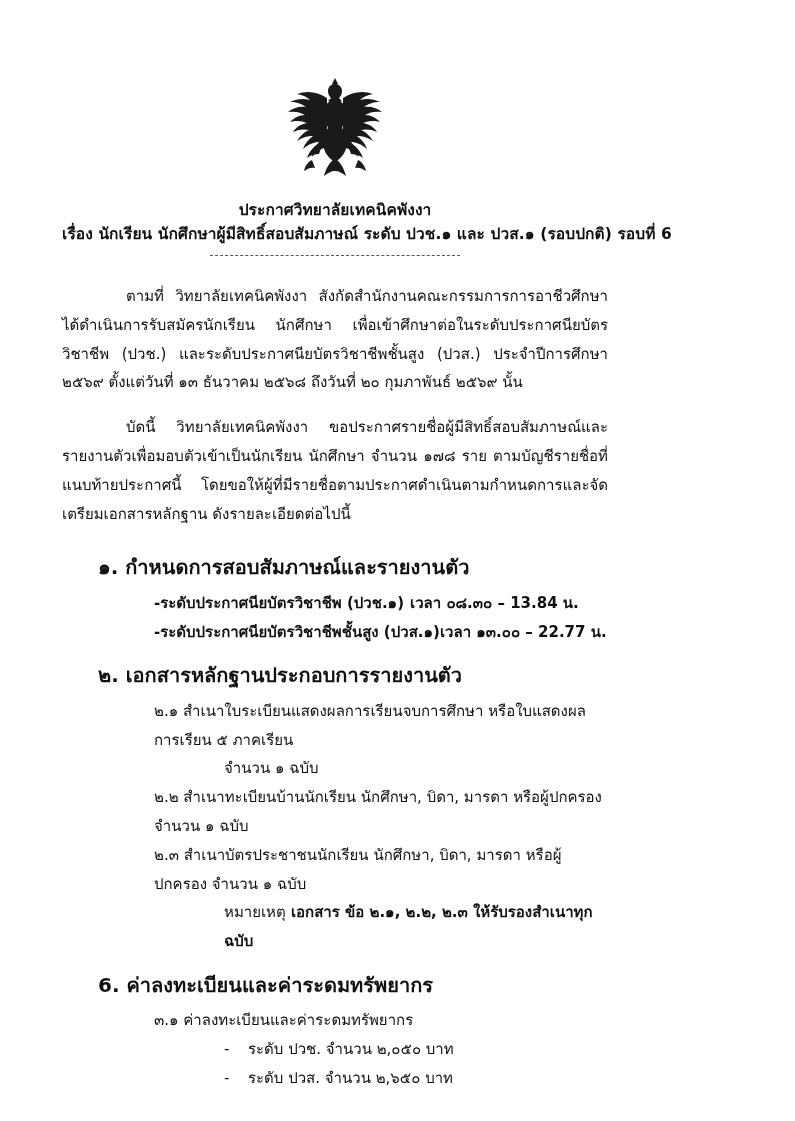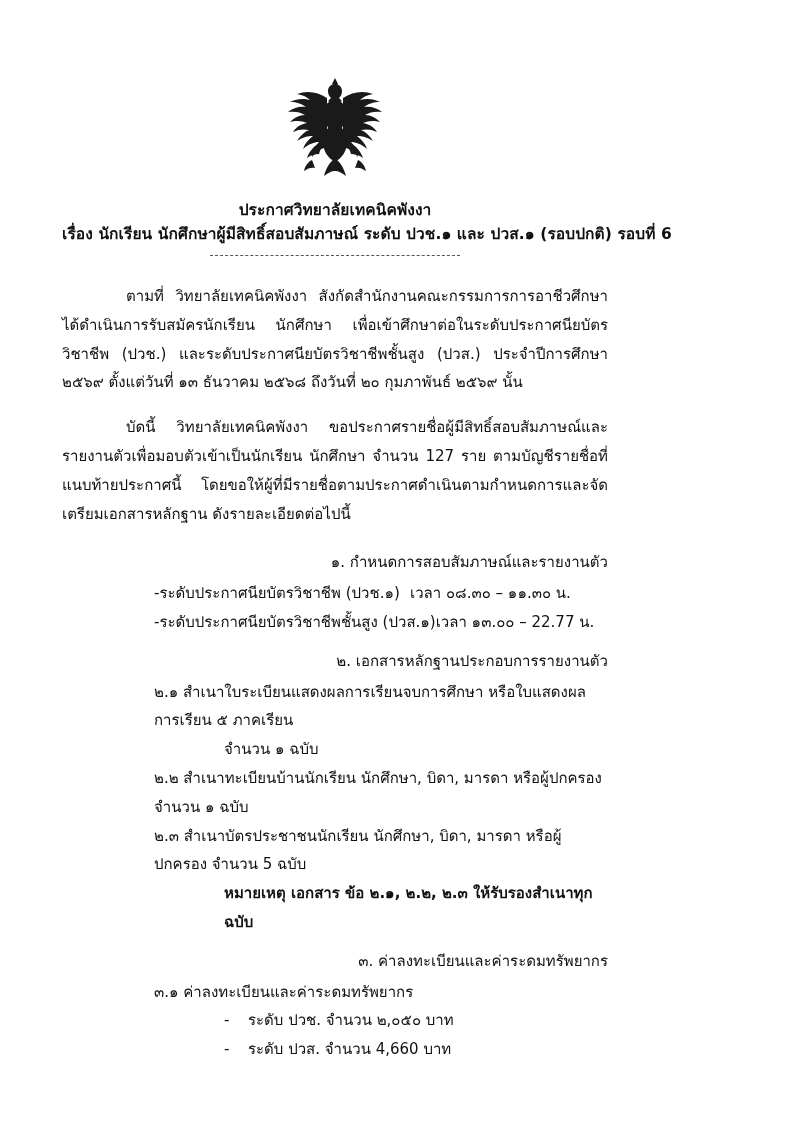--- a/index.html
+++ b/index.html
@@ -70,45 +70,45 @@
     margin-bottom: 16px;
   }
   .para.p2 {
     margin-bottom: 20px;
   }
 
   .section {
     margin-bottom: 4px;
   }
   .section-title {
-    font-weight: normal;
+    font-weight: bold;
     margin-left: 36px;
     margin-top: 10px;
     margin-bottom: 2px;
-    font-size: 15px;
-    text-align: right;
+    font-size: 20px;
   }
   .indent1 {
     margin-left: 70px;
   }
   .indent2 {
     margin-left: 92px;
   }
   .row {
     display: flex;
     align-items: center;
+    font-weight: bold;
   }
   .row .c1 {
     min-width: 256px;
   }
   .row .c2 {
     white-space: nowrap;
   }
   .note {
-    font-weight: bold;
+    font-weight: normal;
     display: inline;
   }
   .note-normal {
     font-weight: bold;
   }
   .bullet-row {
     display: flex;
     align-items: baseline;
   }
   .bullet-row .dash {
@@ -150,58 +150,58 @@
 
   <div class="header">
     <div class="line l1">ประกาศวิทยาลัยเทคนิคพังงา</div>
     <div class="line l2">เรื่อง   นักเรียน นักศึกษาผู้มีสิทธิ์สอบสัมภาษณ์ ระดับ ปวช.๑ และ ปวส.๑ (รอบปกติ) รอบที่ 6</div>
     <div class="rule"></div>
   </div>
 
   <div class="body">
 
     <div class="para p1">ตามที่ วิทยาลัยเทคนิคพังงา สังกัดสำนักงานคณะกรรมการการอาชีวศึกษา ได้ดำเนินการรับสมัครนักเรียน นักศึกษา เพื่อเข้าศึกษาต่อในระดับประกาศนียบัตรวิชาชีพ (ปวช.) และระดับประกาศนียบัตรวิชาชีพชั้นสูง (ปวส.) ประจำปีการศึกษา ๒๕๖๙ ตั้งแต่วันที่ ๑๓ ธันวาคม ๒๕๖๘ ถึงวันที่ ๒๐ กุมภาพันธ์ ๒๕๖๙ นั้น</div>
-    <div class="para p2">บัดนี้ วิทยาลัยเทคนิคพังงา ขอประกาศรายชื่อผู้มีสิทธิ์สอบสัมภาษณ์และรายงานตัวเพื่อมอบตัวเข้าเป็นนักเรียน นักศึกษา จำนวน 127 ราย ตามบัญชีรายชื่อที่แนบท้ายประกาศนี้ โดยขอให้ผู้ที่มีรายชื่อตามประกาศดำเนินตามกำหนดการและจัดเตรียมเอกสารหลักฐาน ดังรายละเอียดต่อไปนี้</div>
+    <div class="para p2">บัดนี้ วิทยาลัยเทคนิคพังงา ขอประกาศรายชื่อผู้มีสิทธิ์สอบสัมภาษณ์และรายงานตัวเพื่อมอบตัวเข้าเป็นนักเรียน นักศึกษา จำนวน ๑๗๘ ราย ตามบัญชีรายชื่อที่แนบท้ายประกาศนี้ โดยขอให้ผู้ที่มีรายชื่อตามประกาศดำเนินตามกำหนดการและจัดเตรียมเอกสารหลักฐาน ดังรายละเอียดต่อไปนี้</div>
 
     <div class="section">
       <div class="section-title">๑. กำหนดการสอบสัมภาษณ์และรายงานตัว</div>
       <div class="indent2">
         <div class="row">
           <span class="c1">-ระดับประกาศนียบัตรวิชาชีพ (ปวช.๑)</span>
-          <span class="c2">เวลา ๐๘.๓๐ – ๑๑.๓๐ น.</span>
+          <span class="c2">เวลา ๐๘.๓๐ – 13.84 น.</span>
         </div>
         <div class="row">
           <span class="c1">-ระดับประกาศนียบัตรวิชาชีพชั้นสูง (ปวส.๑)</span>
           <span class="c2">เวลา ๑๓.๐๐ – 22.77 น.</span>
         </div>
       </div>
     </div>
 
     <div class="section">
       <div class="section-title">๒. เอกสารหลักฐานประกอบการรายงานตัว</div>
       <div class="indent2">
         <div class="sub-line">๒.๑ สำเนาใบระเบียนแสดงผลการเรียนจบการศึกษา หรือใบแสดงผลการเรียน ๕ ภาคเรียน</div>
         <div class="sub-line indent1">จำนวน ๑ ฉบับ</div>
         <div class="sub-line">๒.๒ สำเนาทะเบียนบ้านนักเรียน นักศึกษา, บิดา, มารดา หรือผู้ปกครอง จำนวน ๑ ฉบับ</div>
-        <div class="sub-line">๒.๓ สำเนาบัตรประชาชนนักเรียน นักศึกษา, บิดา, มารดา หรือผู้ปกครอง จำนวน 5 ฉบับ</div>
+        <div class="sub-line">๒.๓ สำเนาบัตรประชาชนนักเรียน นักศึกษา, บิดา, มารดา หรือผู้ปกครอง จำนวน ๑ ฉบับ</div>
         <div class="sub-line indent1">
           <span class="note">หมายเหตุ</span><span class="note note-normal"> เอกสาร ข้อ ๒.๑, ๒.๒, ๒.๓ ให้รับรองสำเนาทุกฉบับ</span>
         </div>
       </div>
     </div>
 
     <div class="section">
-      <div class="section-title">๓. ค่าลงทะเบียนและค่าระดมทรัพยากร</div>
+      <div class="section-title">6. ค่าลงทะเบียนและค่าระดมทรัพยากร</div>
       <div class="indent2">
         <div class="sub-line">๓.๑ ค่าลงทะเบียนและค่าระดมทรัพยากร</div>
         <div class="bullet-row indent1">
           <span class="dash">-</span>
           <span>ระดับ ปวช.  จำนวน ๒,๐๕๐ บาท</span>
         </div>
         <div class="bullet-row indent1">
           <span class="dash">-</span>
-          <span>ระดับ ปวส.  จำนวน 4,660 บาท</span>
+          <span>ระดับ ปวส.  จำนวน ๒,๖๕๐ บาท</span>
         </div>
       </div>
     </div>
 
   </div>
 </div>
 
 </body></html>

